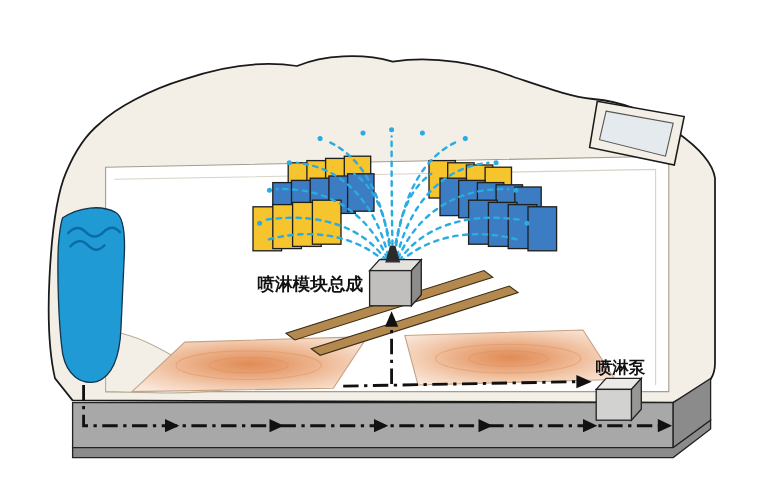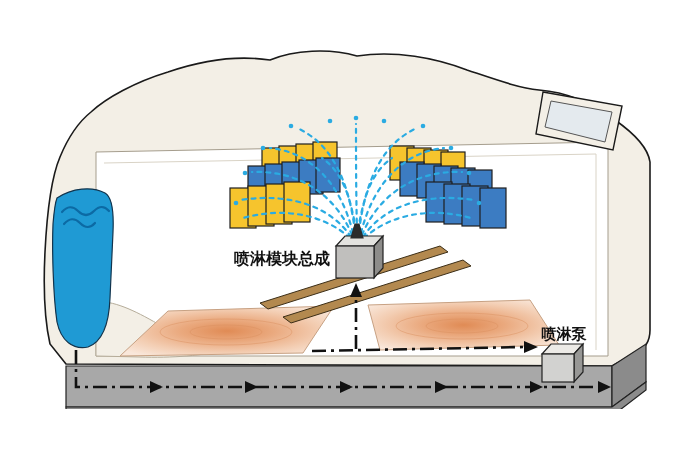--- a/index.html
+++ b/index.html
@@ -1,17 +1,17 @@
 <!DOCTYPE html>
 <html><head>
 <meta charset="utf-8">
 <style>
   html,body{margin:0;padding:0;background:#ffffff;}
   body{font-family:"DejaVu Sans","Liberation Sans",sans-serif;}
-  .stage{position:relative;width:695px;height:409px;background:#ffffff;overflow:hidden;}
+  .stage{position:relative;width:695px;height:455px;background:#ffffff;overflow:hidden;}
   svg{display:block;}
   text{font-family:"DejaVu Sans","Liberation Sans",sans-serif;}
 </style>
 </head>
 <body>
 
 <div class="stage">
 <svg width="695" height="455" viewBox="0 0 695 455">
   <defs>
     <radialGradient id="plateGrad" cx="0.5" cy="0.5" r="0.62">

